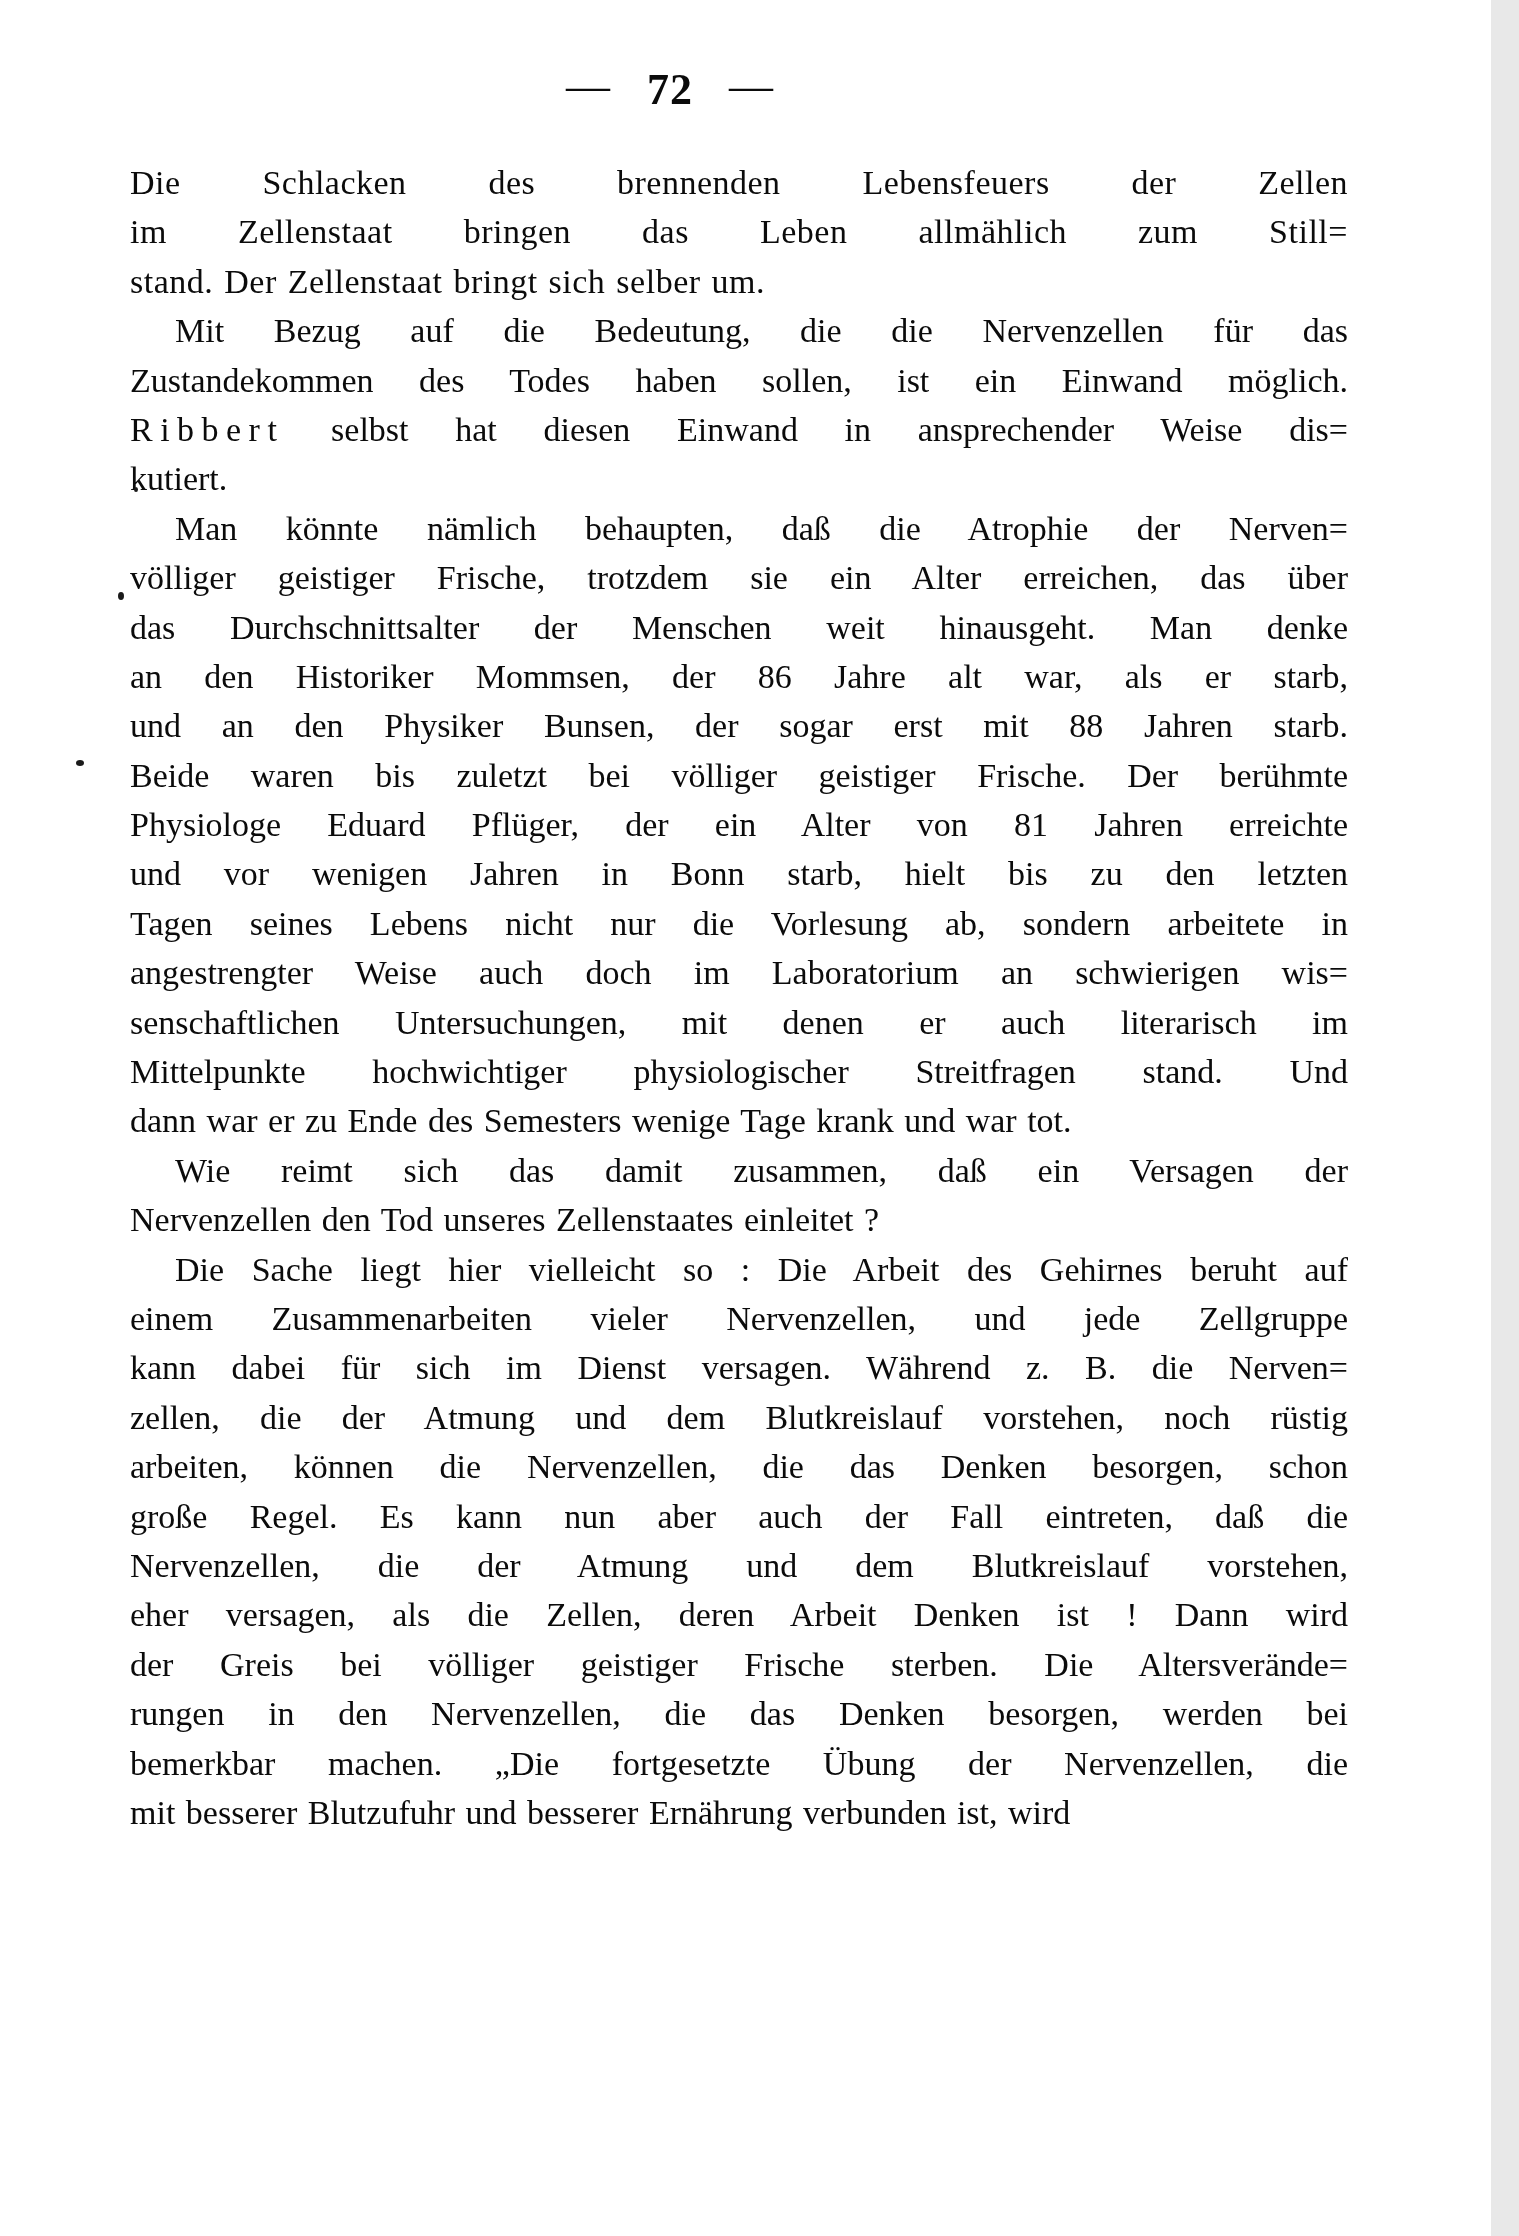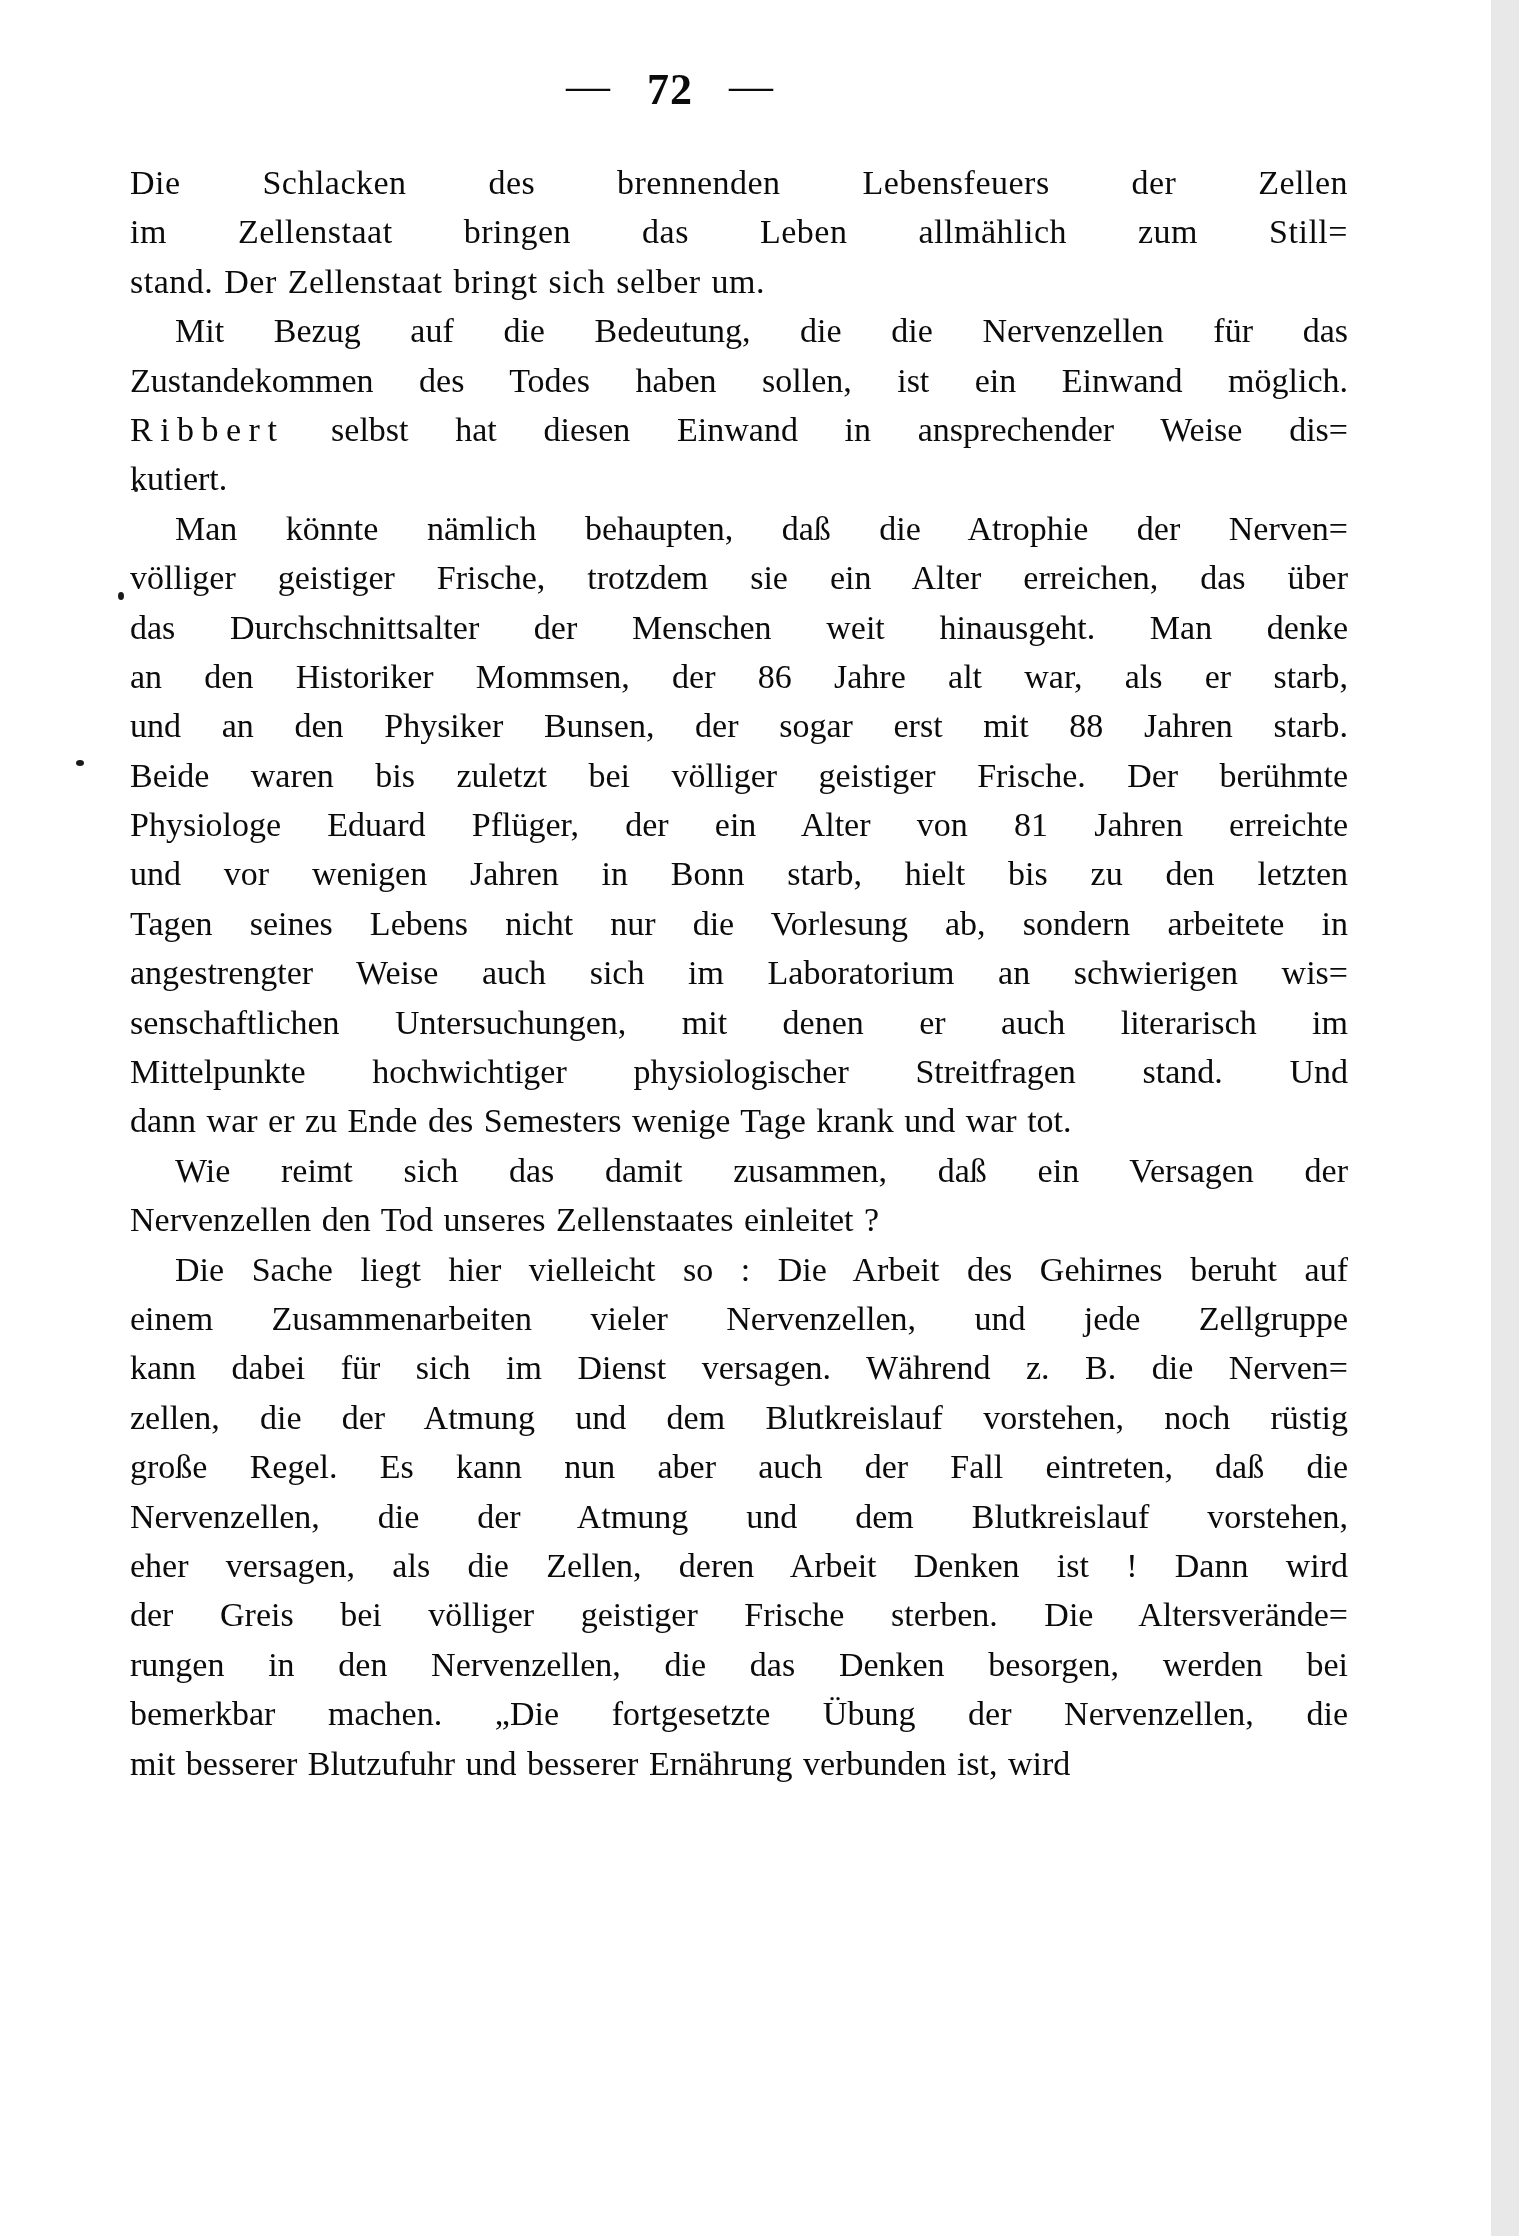--- a/index.html
+++ b/index.html
@@ -81,34 +81,35 @@
       <div class="paragraph">
         <div class="line indent">Man könnte nämlich behaupten, daß die Atrophie der Nerven=</div>
         <div class="line">völliger geistiger Frische, trotzdem sie ein Alter erreichen, das über</div>
         <div class="line">das Durchschnittsalter der Menschen weit hinausgeht.  Man denke</div>
         <div class="line">an den Historiker Mommsen, der 86 Jahre alt war, als er starb,</div>
         <div class="line">und an den Physiker Bunsen, der sogar erst mit 88 Jahren starb.</div>
         <div class="line">Beide waren bis zuletzt bei völliger geistiger Frische.  Der berühmte</div>
         <div class="line">Physiologe Eduard Pflüger, der ein Alter von 81 Jahren erreichte</div>
         <div class="line">und vor wenigen Jahren in Bonn starb, hielt bis zu den letzten</div>
         <div class="line">Tagen seines Lebens nicht nur die Vorlesung ab, sondern arbeitete in</div>
-        <div class="line">angestrengter Weise auch sich im Laboratorium an schwierigen wis=</div>
+        <div class="line">angestrengter Weise auch doch im Laboratorium an schwierigen wis=</div>
         <div class="line">senschaftlichen Untersuchungen,  mit denen er auch  literarisch im</div>
         <div class="line">Mittelpunkte hochwichtiger physiologischer Streitfragen stand.  Und</div>
         <div class="line last">dann war er zu Ende des Semesters wenige Tage krank und war tot.</div>
       </div>
       <div class="paragraph">
         <div class="line indent">Wie reimt sich das damit zusammen, daß ein Versagen der</div>
         <div class="line last">Nervenzellen den Tod unseres Zellenstaates einleitet ?</div>
       </div>
       <div class="paragraph">
         <div class="line indent">Die Sache liegt hier vielleicht so : Die Arbeit des Gehirnes beruht auf</div>
         <div class="line">einem Zusammenarbeiten vieler Nervenzellen, und jede Zellgruppe</div>
         <div class="line">kann dabei für sich im Dienst versagen.  Während z. B. die Nerven=</div>
         <div class="line">zellen, die der Atmung und dem Blutkreislauf vorstehen, noch rüstig</div>
+        <div class="line">arbeiten, können die Nervenzellen, die das Denken besorgen, schon</div>
         <div class="line">große Regel.  Es kann nun aber auch der Fall eintreten, daß die</div>
         <div class="line">Nervenzellen, die der Atmung und dem Blutkreislauf vorstehen,</div>
         <div class="line">eher versagen, als die Zellen, deren Arbeit Denken ist !  Dann wird</div>
         <div class="line">der Greis bei völliger geistiger Frische sterben.  Die Altersverände=</div>
         <div class="line">rungen in den Nervenzellen, die das Denken besorgen, werden bei</div>
         <div class="line">bemerkbar machen.  „Die fortgesetzte Übung der Nervenzellen, die</div>
         <div class="line last">mit besserer Blutzufuhr und besserer Ernährung verbunden ist, wird</div>
       </div>
     </div>
 

